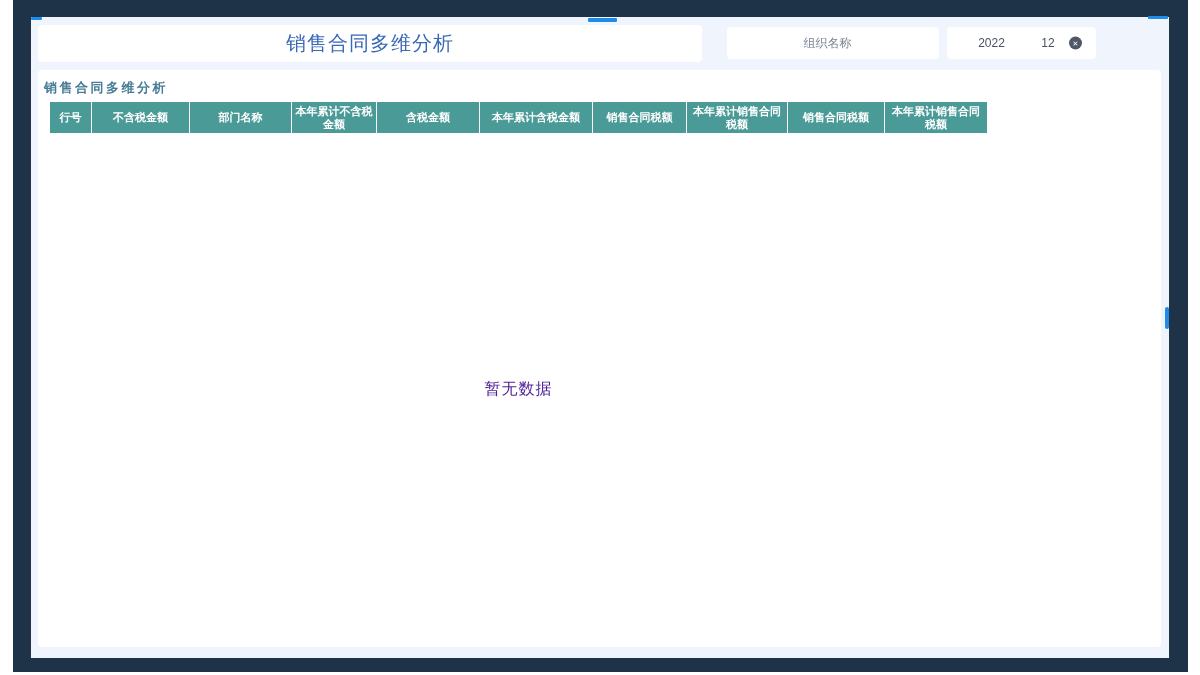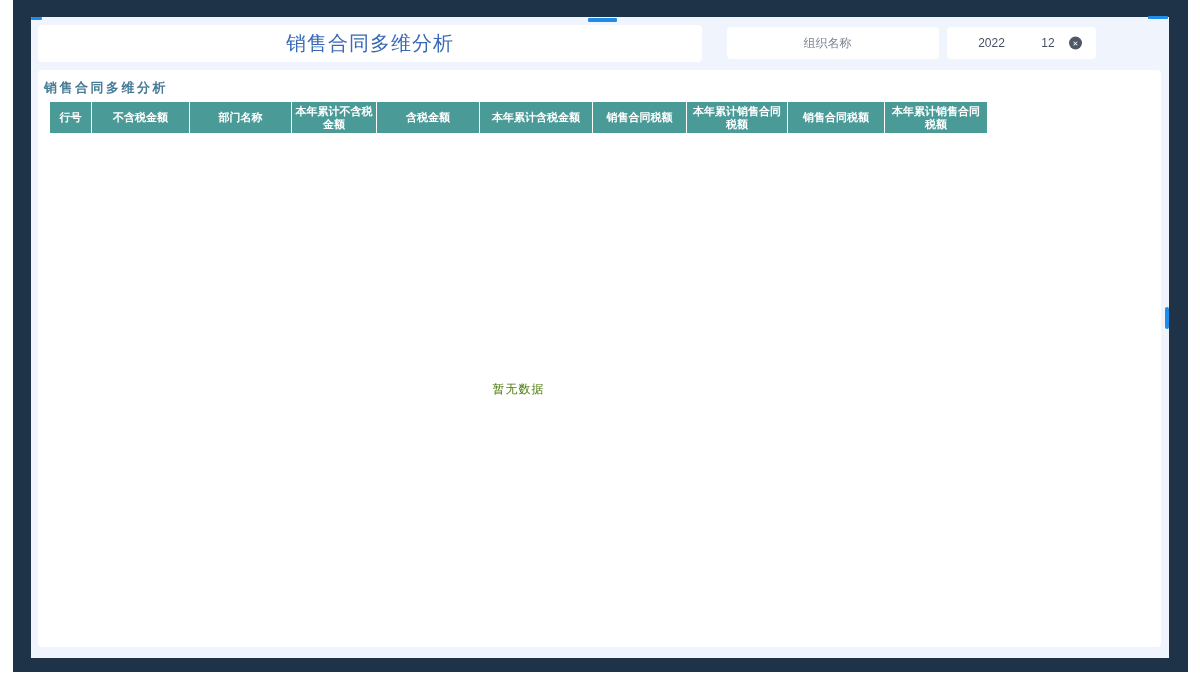--- a/index.html
+++ b/index.html
@@ -62,21 +62,21 @@
   .th:nth-child(4)  { width: 85px; }
   .th:nth-child(5)  { width: 103px; }
   .th:nth-child(6)  { width: 113px; }
   .th:nth-child(7)  { width: 94px; }
   .th:nth-child(8)  { width: 101px; }
   .th:nth-child(9)  { width: 97px; }
   .th:nth-child(10) { width: 102px; }
 
   .tbody-empty { width: 937px; height: 513px; display: flex; align-items: center;
     justify-content: center; }
-  .empty-text { color: #4d7c0f; font-size: 12px; letter-spacing: 1px; }
+  .empty-text { color: #4c1d95; font-size: 16px; letter-spacing: 1px; }
 
   
   .scroll-thumb { position: absolute; left: 1165px; top: 307px; width: 3.5px; height: 22px;
     background: #1e8ce8; border-radius: 2px; }
 </style>
 </head>
 <body>
 
 <div id="root">
   <div class="app-frame"></div>

